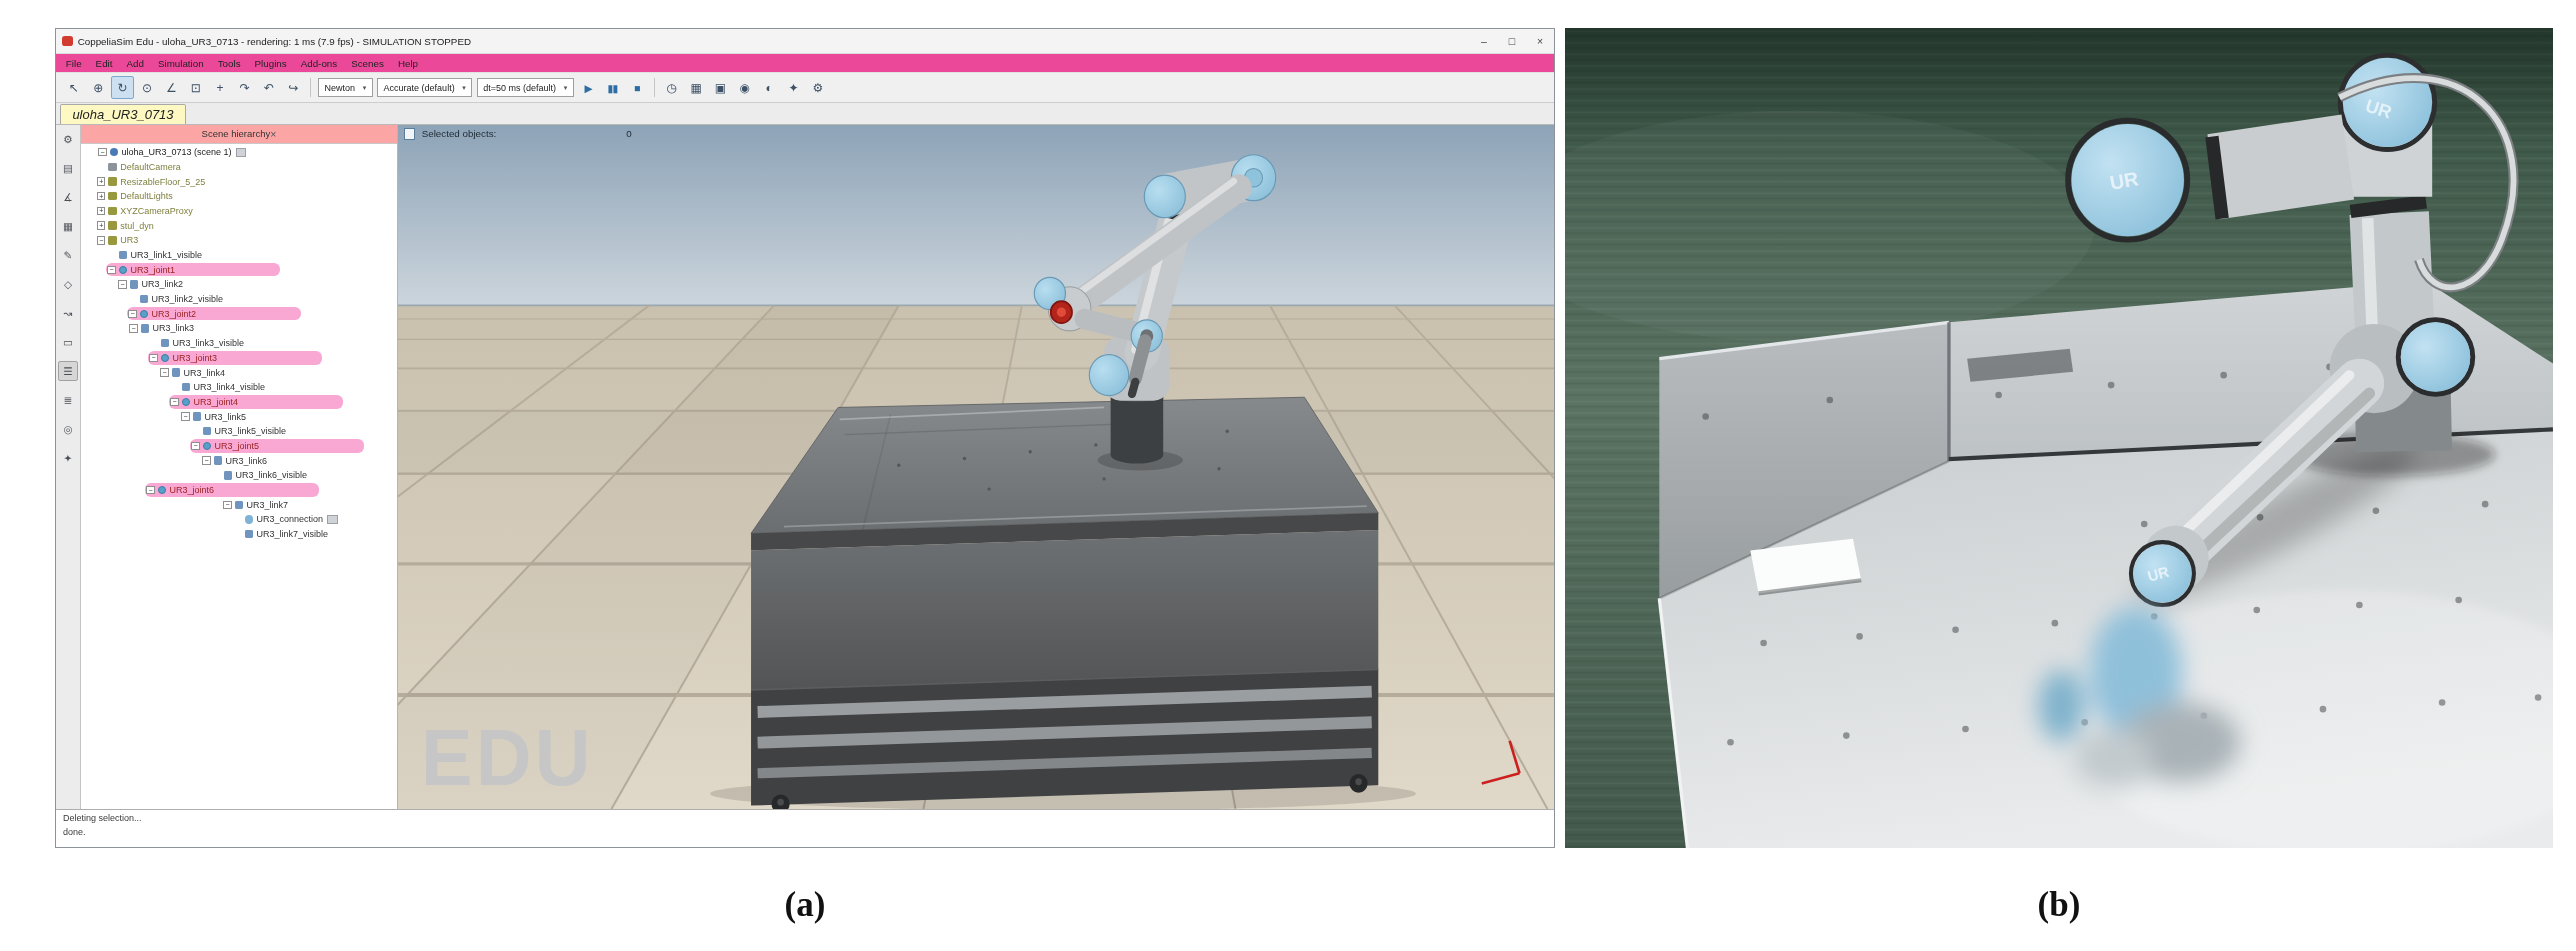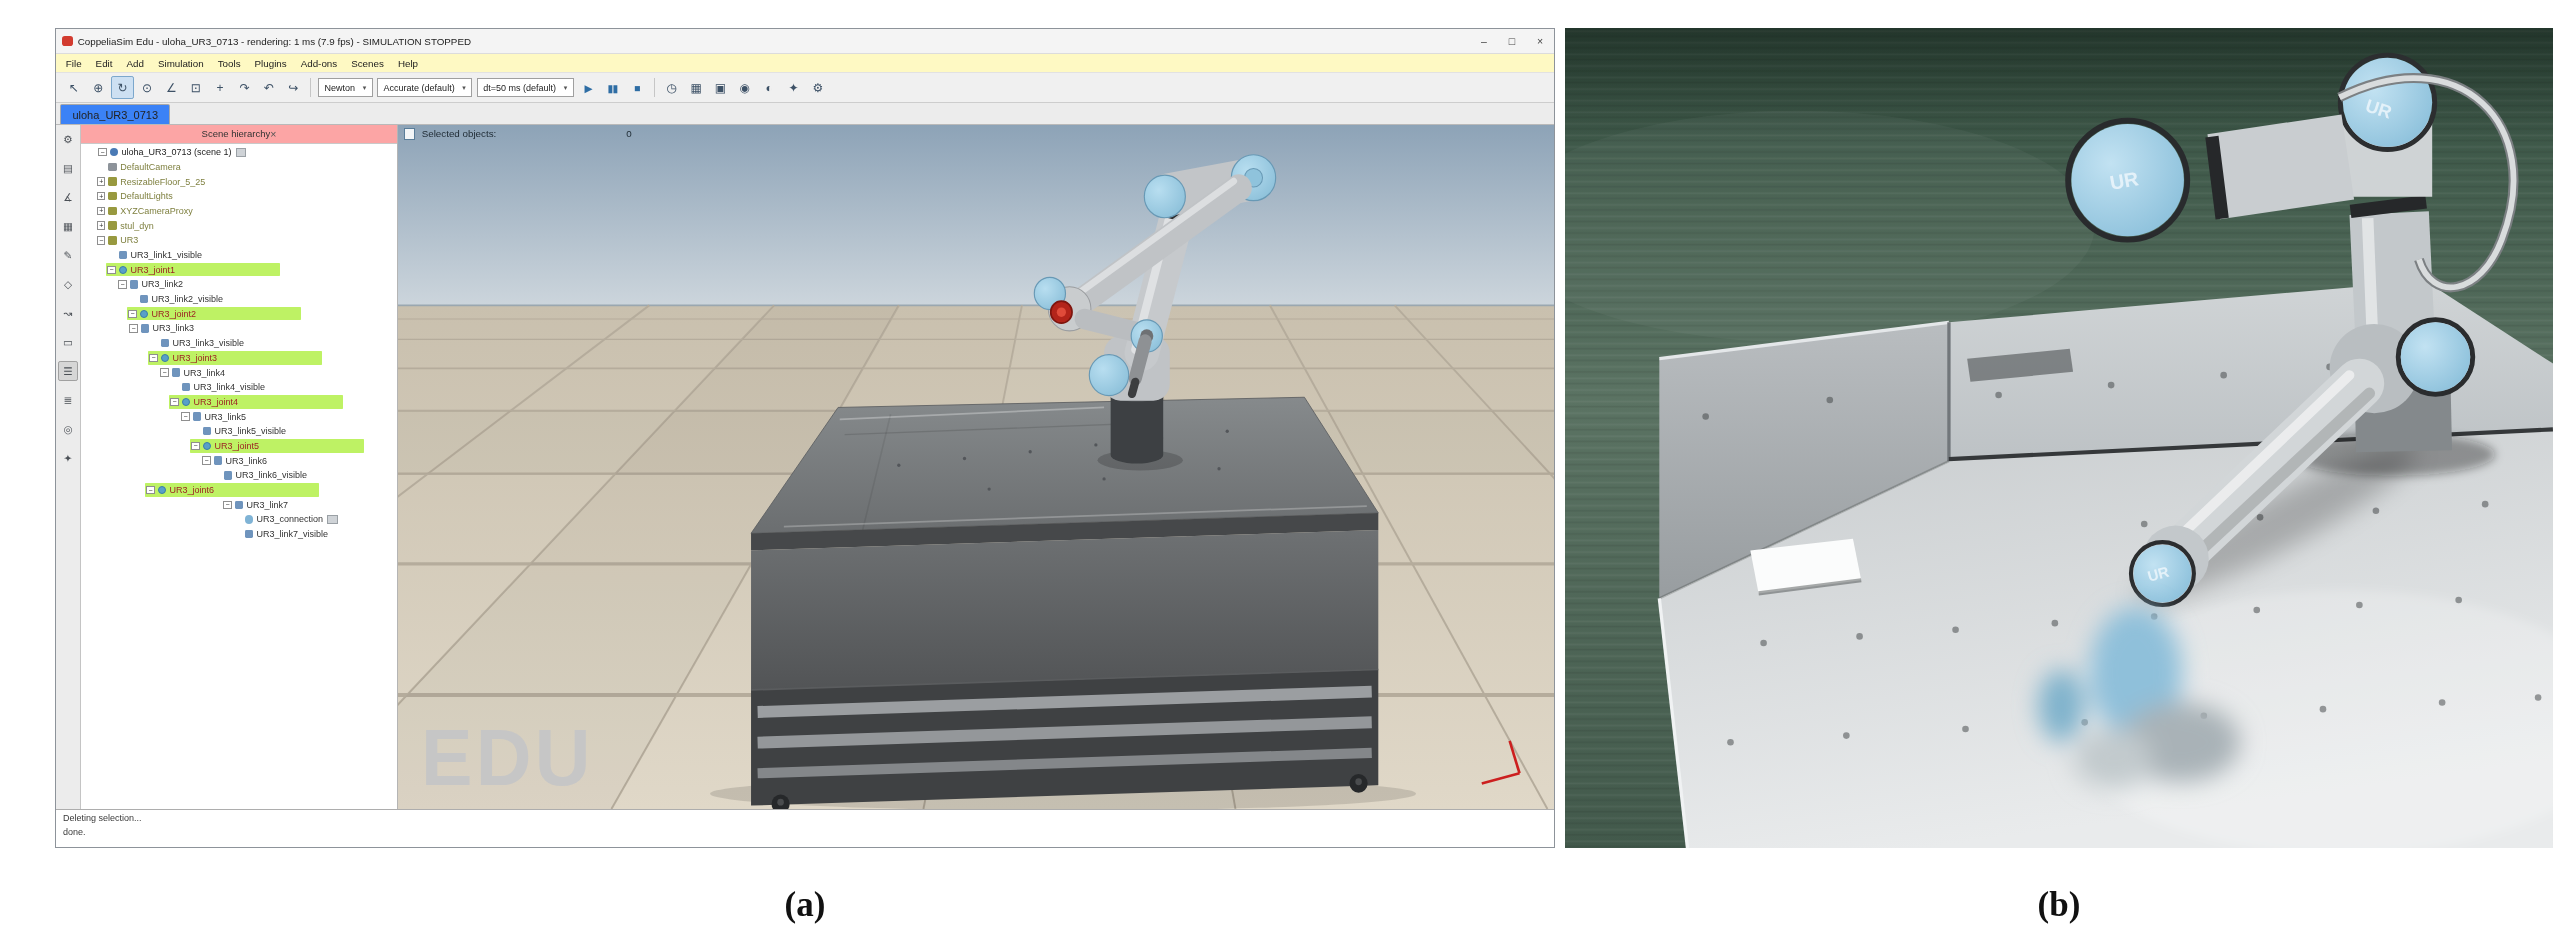--- a/index.html
+++ b/index.html
@@ -6,42 +6,42 @@
   .page{position:relative;width:2576px;height:952px;background:#fff;overflow:hidden;font-family:"Liberation Sans",sans-serif;}
 
   
   .window{position:absolute;left:55px;top:28px;width:1500px;height:820px;border:0.7px solid #8d939a;
           display:flex;flex-direction:column;background:#f0f0f0;box-sizing:border-box;}
   .titlebar{flex:0 0 24px;display:flex;align-items:center;background:#f4f4f4;border-bottom:0.7px solid #dcdcdc;}
   .appicon{width:10.5px;height:10.5px;background:#d23b2f;border-radius:2.8px;margin:0 4.9px 0 6.3px;flex:0 0 10.5px;}
   .title{font-size:9.8px;color:#222;}
   .wctrls{margin-left:auto;display:flex;height:100%;}
   .wbtn{width:28px;height:100%;display:flex;align-items:center;justify-content:center;font-size:10.5px;color:#444;}
-  .menubar{flex:0 0 18px;display:flex;align-items:center;padding-left:2.8px;background:#fef9c3;font-size:9.8px;color:#222;}
+  .menubar{flex:0 0 18px;display:flex;align-items:center;padding-left:2.8px;background:#ec4899;font-size:9.8px;color:#222;}
   .mitem{padding:1.4px 7px;}
   .toolbar{flex:0 0 29px;display:flex;align-items:center;background:#f0f0f0;border-top:0.7px solid #e2e2e2;border-bottom:0.7px solid #cdcdcd;padding-left:5.6px;}
   .tbtn{width:21px;height:21px;display:flex;align-items:center;justify-content:center;font-size:12px;color:#3d5166;margin:0 0.7px;border:0.7px solid transparent;border-radius:2.1px;}
   .tbtn.pressed{background:#cde0f2;border-color:#7ba7cc;}
   .tbtn.sim{color:#2e6da4;font-size:10.5px;letter-spacing:-0.7px;}
   .tsep{width:0.7px;height:19.6px;background:#c6c6c6;margin:0 4.9px;}
   .tdrop{height:19px;border:0.7px solid #9f9f9f;background:#fff;display:inline-flex;align-items:center;padding:0 5.6px;margin:0 2.1px;font-size:9px;color:#222;gap:7.7px;box-sizing:border-box;}
   .caret{font-size:7px;color:#555;}
   .tabrow{flex:0 0 21px;background:#ececec;border-bottom:0.7px solid #b9b9b9;display:flex;align-items:flex-end;padding-left:4.2px;}
-  .tab{height:19px;background:#3b82f6;border:0.7px solid #a8a8a8;border-bottom:none;border-radius:2.1px 2.1px 0 0;padding:0 11.2px;font-size:11px;display:flex;align-items:center;color:#222;}
+  .tab{height:19px;background:#fef9c3;border:0.7px solid #a8a8a8;border-bottom:none;border-radius:2.1px 2.1px 0 0;padding:0 11.2px;font-size:13px;display:flex;align-items:center;color:#222;font-style:italic;}
   .mainrow{flex:1;display:flex;min-height:0;}
   .leftstrip{width:25px;background:#ececec;border-right:0.7px solid #c4c4c4;display:flex;flex-direction:column;align-items:center;padding-top:4.2px;gap:9px;box-sizing:border-box;flex:0 0 25px;}
   .lbtn{width:18px;height:18px;display:flex;align-items:center;justify-content:center;font-size:10.5px;color:#4a4f55;border:0.7px solid transparent;border-radius:2.1px;}
   .lbtn.pressed{background:#d6d6d6;border-color:#a0a0a0;}
   .hierarchy{width:317px;flex:0 0 317px;background:#fff;border-right:0.7px solid #b5b5b5;display:flex;flex-direction:column;overflow:hidden;box-sizing:border-box;}
   .hhead{flex:0 0 17.5px;background:#fca5a5;border-bottom:0.7px solid #c9c9c9;display:flex;align-items:center;justify-content:center;padding:0 6.3px;font-size:9.5px;color:#333;}
   .hclose{color:#555;font-size:10.5px;}
   .tree{flex:1;padding-top:1.4px;overflow:hidden;}
   .trow{height:14.7px;display:flex;align-items:center;white-space:nowrap;}
   .tinner{display:inline-flex;align-items:center;height:13.3px;padding:0 4.2px 0 1.4px;border-radius:0.7px;}
-  .tinner.hl{background:#bef264;min-width:168px;}
+  .tinner.hl{background:#f9a8d4;min-width:168px;border-radius:6px;}
   .tbox{width:8.4px;height:8.4px;border:0.7px solid #8f8f8f;background:#fff;color:#333;font-size:7px;line-height:7px;display:flex;align-items:center;justify-content:center;margin-right:2.8px;box-sizing:border-box;flex:0 0 8.4px;}
   .tbox.empty{visibility:hidden;}
   .ticon{width:8.4px;height:8.4px;margin-right:3.5px;border-radius:1.4px;flex:0 0 8.4px;}
   .t-scene{background:#4a7ab5;border-radius:50%;}
   .t-camera{background:#8d939a;}
   .t-model{background:#98993f;}
   .t-shape{background:#6f94bd;}
   .t-joint{background:#58a0c8;border-radius:50%;border:0.7px solid #3a7da6;box-sizing:border-box;}
   .t-dummy{background:#7fb3d5;border-radius:50%;}
   .tlabel{font-size:9px;}

